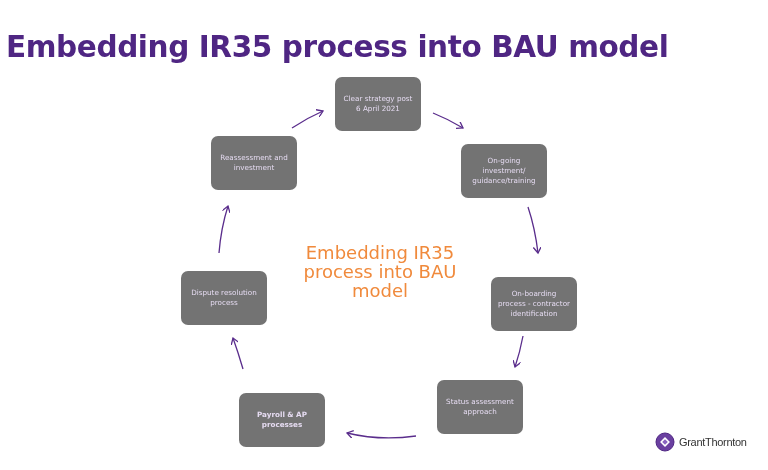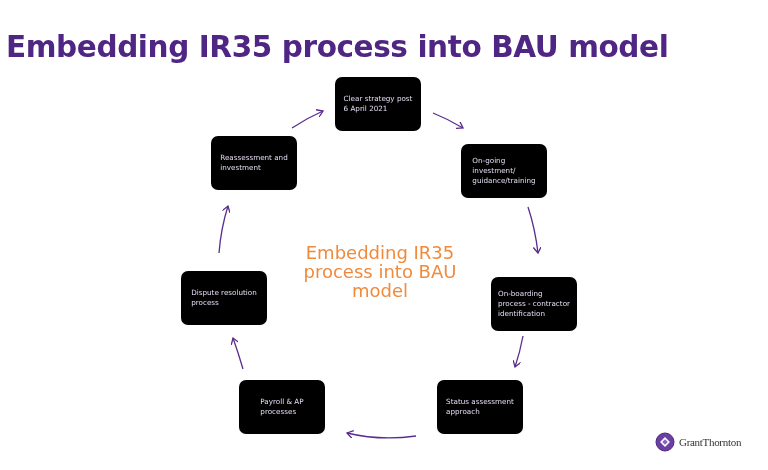--- a/index.html
+++ b/index.html
@@ -4,42 +4,42 @@
   <style>
     html, body { margin: 0; padding: 0; background: #ffffff; }
     body { width: 768px; height: 470px; position: relative; overflow: hidden; font-family: "DejaVu Sans", sans-serif; }
     .title {
       position: absolute; left: 6px; top: 30px;
       font-family: "DejaVu Sans", sans-serif; font-weight: bold;
       font-size: 29.5px; color: #4f2683; letter-spacing: -0.4px; white-space: nowrap;
     }
     .box {
       position: absolute; width: 86px; height: 54px;
-      background: #000000; border-radius: 7px;
+      background: #737373; border-radius: 7px;
       display: flex; align-items: center; justify-content: center;
-      color: #e6dcf2;
+      text-align: center; color: #e6dcf2;
       font-family: "DejaVu Sans", sans-serif; font-size: 7.2px; line-height: 10px;
       box-sizing: border-box; padding: 0 4px; white-space: pre-line;
     }
     #b0 { left: 335px; top: 77px; }
     #b1 { left: 461px; top: 144px; }
     #b2 { left: 491px; top: 277px; }
     #b3 { left: 437px; top: 380px; }
-    #b4 { left: 239px; top: 380px; }
+    #b4 { left: 239px; top: 393px; font-weight: bold; }
     #b5 { left: 181px; top: 271px; }
     #b6 { left: 211px; top: 136px; }
     .center-text {
       position: absolute; left: 290px; top: 243px; width: 180px;
       text-align: center; color: #f08a3c;
       font-family: "DejaVu Sans", sans-serif; font-size: 18px; line-height: 19px;
       white-space: pre-line;
     }
     svg.arrows { position: absolute; left: 0; top: 0; }
     .logo { position: absolute; left: 655px; top: 432px; display: flex; align-items: center; }
-    .logo-text { font-family: Liberation Serif, serif; font-size: 11px; color: #333; margin-left: 4px; letter-spacing: -0.3px; }
+    .logo-text { font-family: Liberation Sans, sans-serif; font-size: 11px; color: #333; margin-left: 4px; letter-spacing: -0.3px; }
   </style>
 </head>
 <body>
 
 <div class="title">Embedding IR35 process into BAU model</div>
 
 <svg class="arrows" width="768" height="470">
   <defs>
     <marker id="ah" markerWidth="8" markerHeight="8" refX="6" refY="4" orient="auto" markerUnits="userSpaceOnUse">
       <path d="M0,0 L6,4 L0,8" fill="none" stroke="#5a2d8c" stroke-width="1.3"></path>

